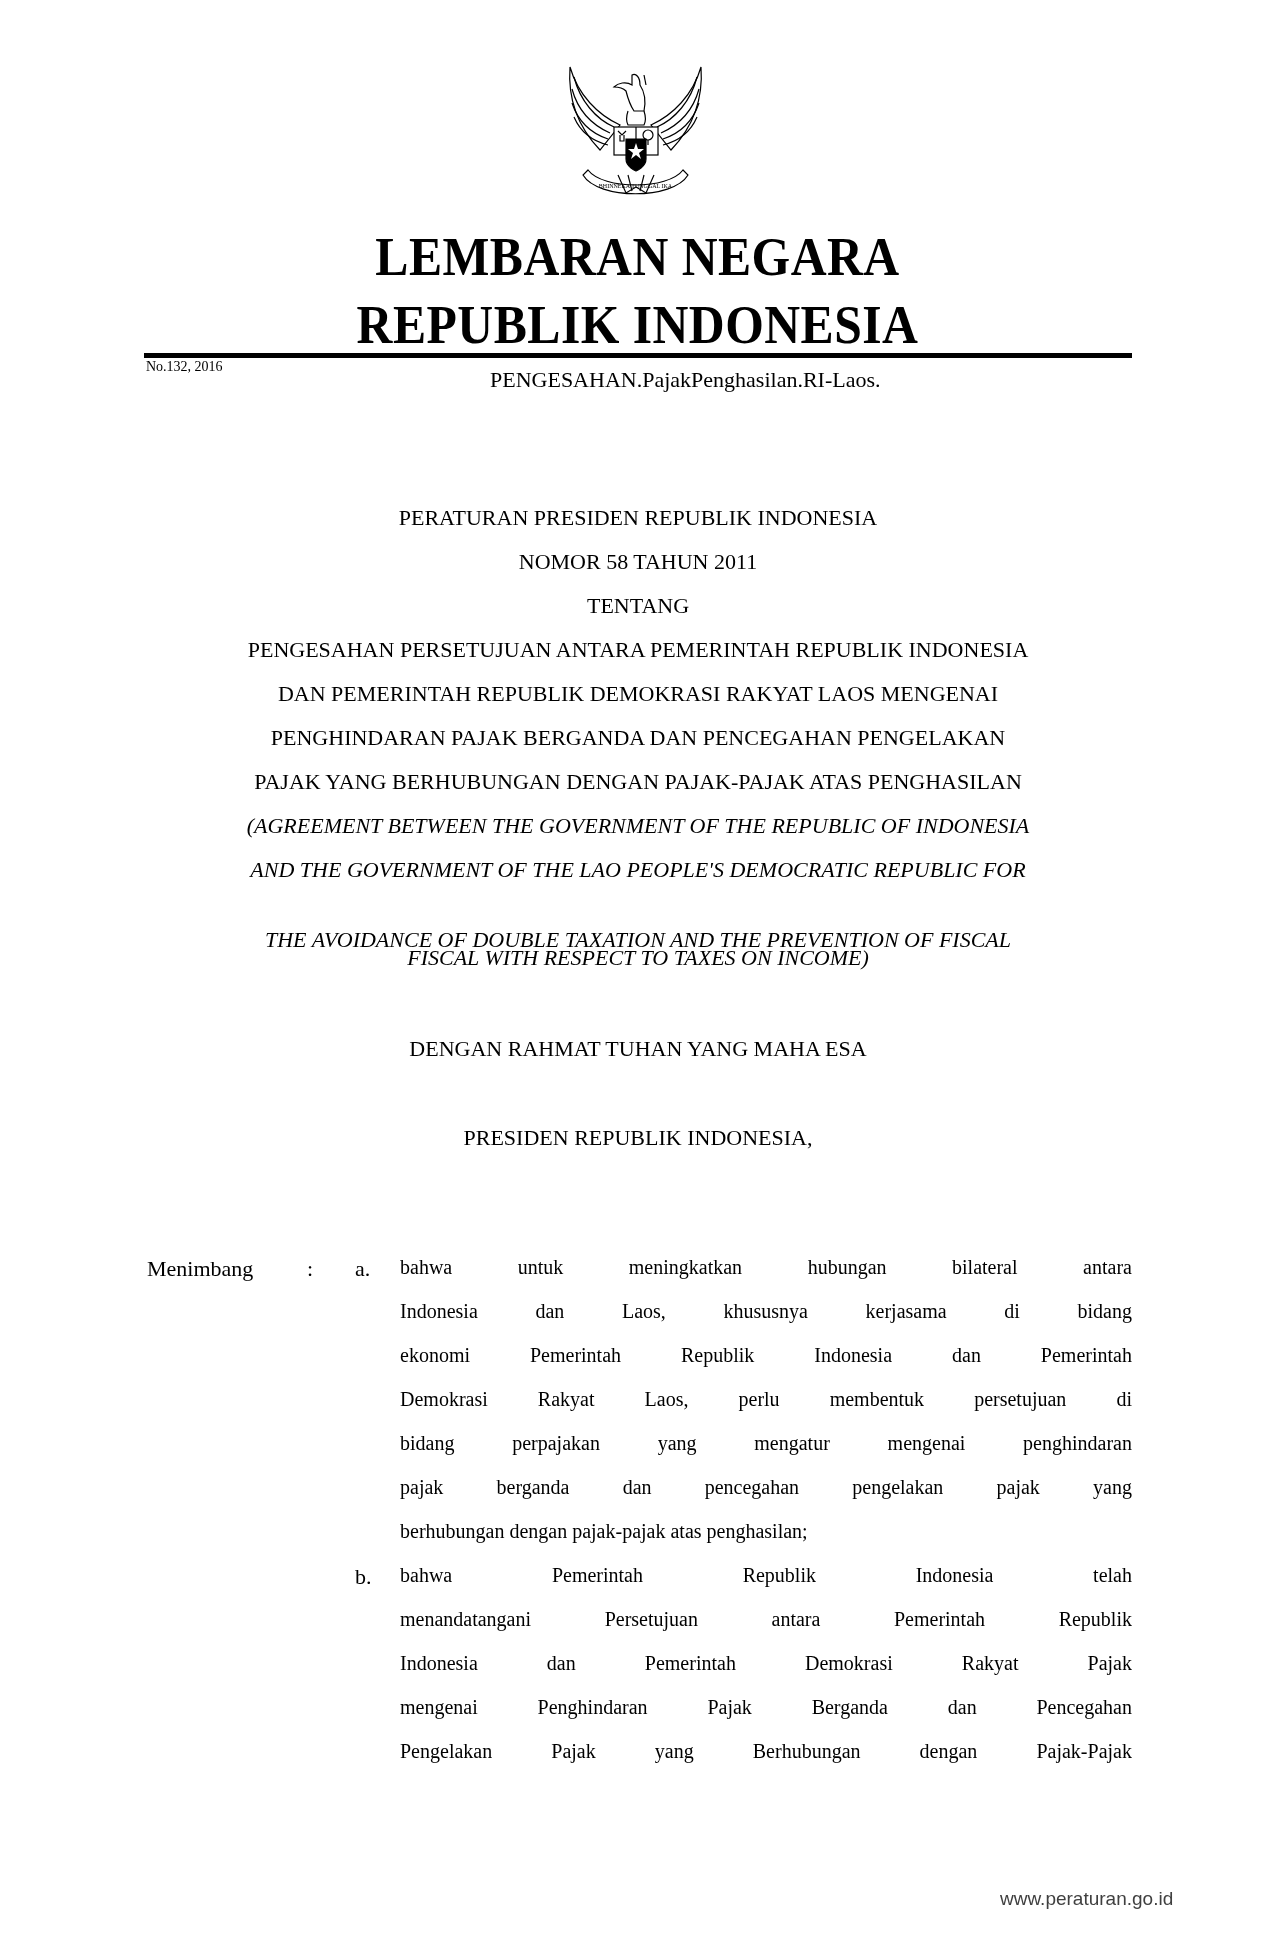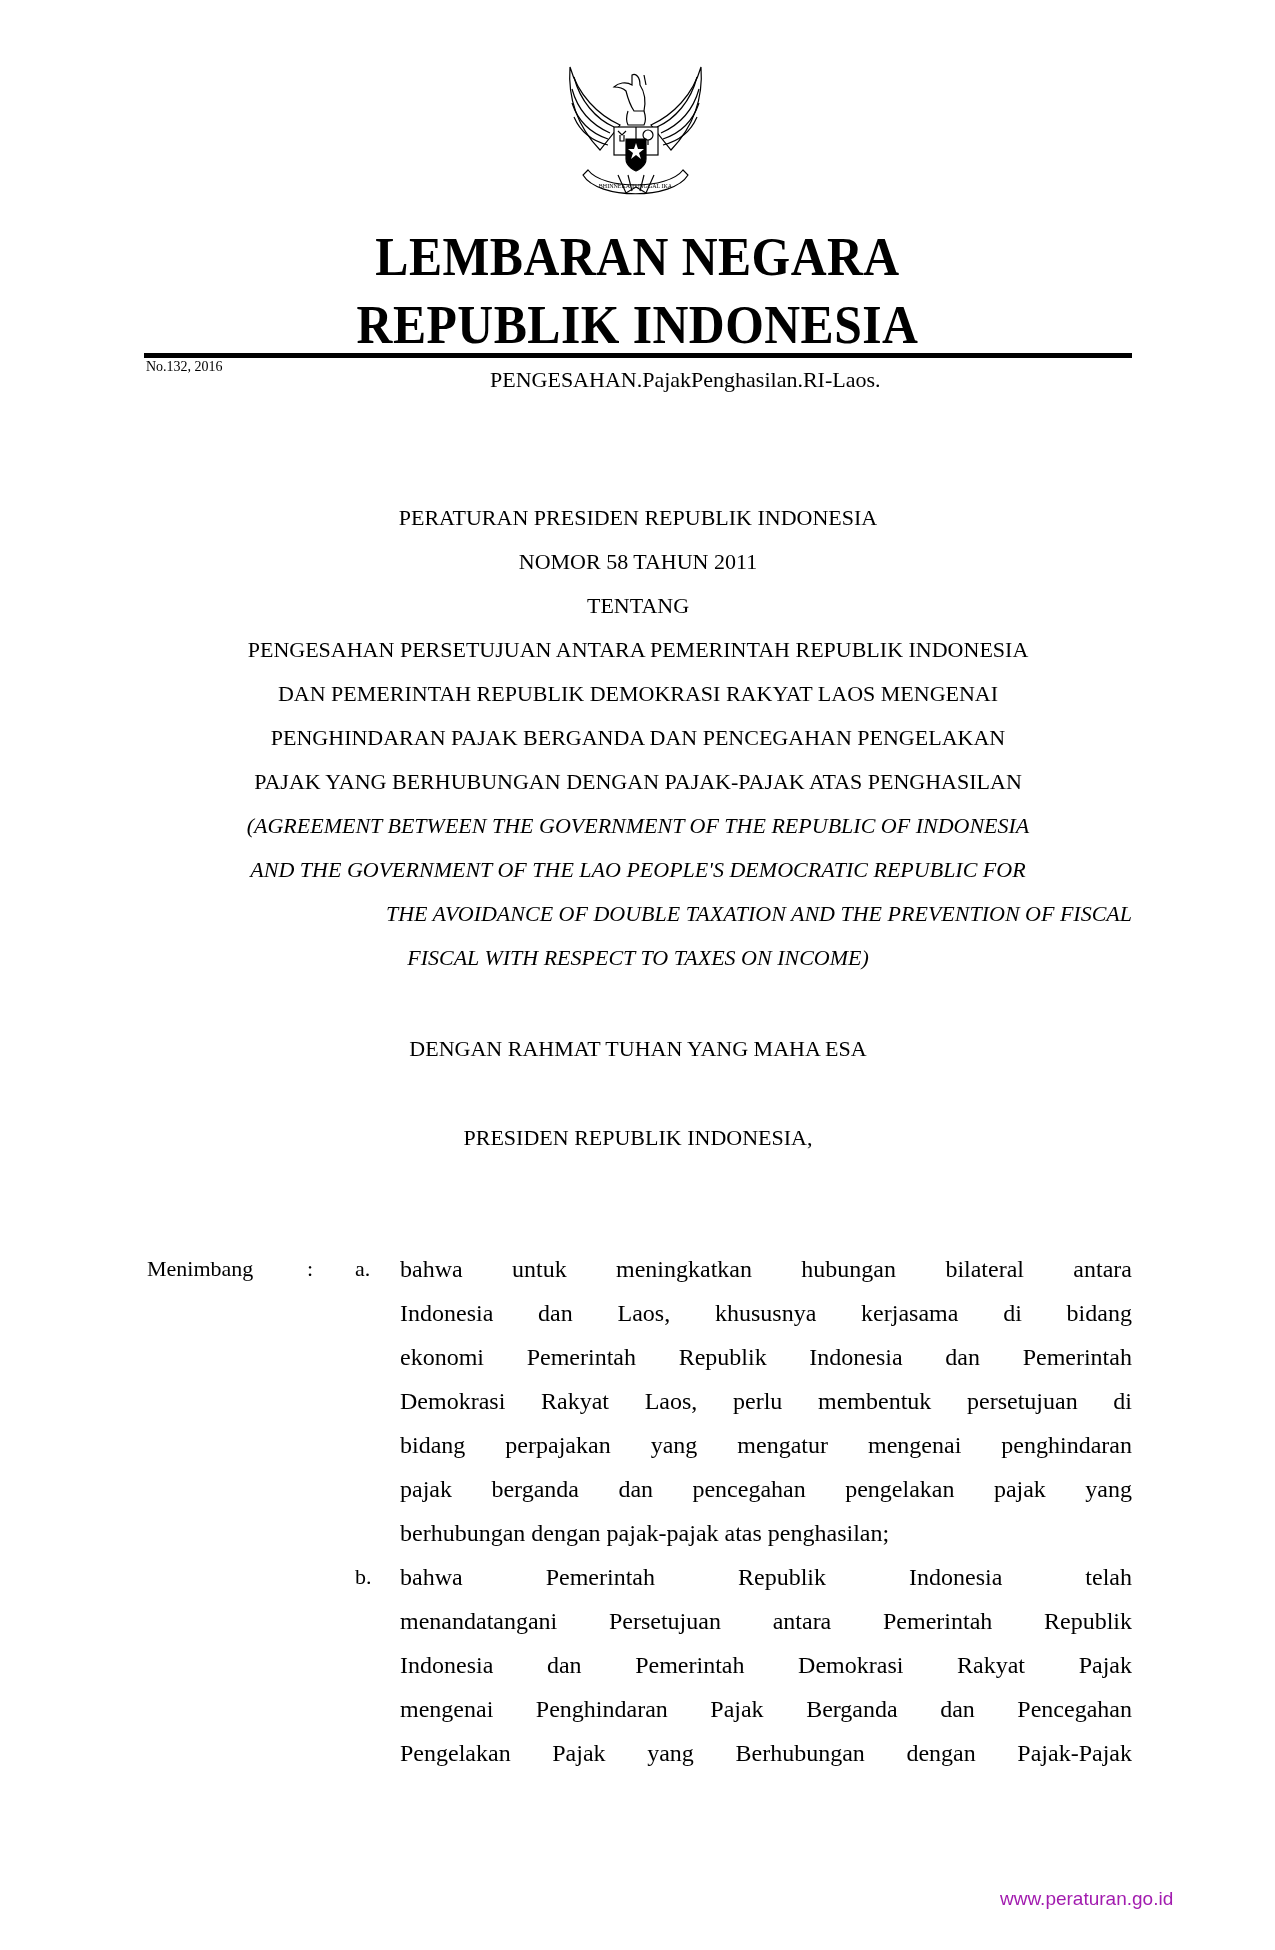--- a/index.html
+++ b/index.html
@@ -90,37 +90,37 @@
     }
     .item-letter {
       position: absolute;
       font-size: 22px;
       left: 355px;
     }
     .item-line {
       position: absolute;
       left: 400px;
       width: 732px;
-      font-size: 24px;
+      font-size: 20px;
       text-align: justify;
       text-align-last: justify;
       white-space: nowrap;
       display: flex;
       justify-content: space-between;
     }
     .item-line.last {
       justify-content: flex-start;
     }
     .watermark {
       position: absolute;
       left: 1000px;
       top: 1888px;
       font-family: "Liberation Sans", "DejaVu Sans", sans-serif;
       font-size: 19px;
-      color: #a21caf;
+      color: #404040;
     }
   </style>
 </head>
 <body>
 
 <div class="emblem">
   <svg width="175" height="160" viewBox="0 0 175 160">
     <g fill="none" stroke="#000" stroke-width="1.2">
 
       <path d="M72 70 C50 60 30 40 22 12 C20 40 28 70 52 95 Z"></path>
@@ -181,21 +181,21 @@
 <div class="title-block" style="top:0;height:1950px;text-decoration:underline;">
   <div class="tline" style="top:505px;">PERATURAN PRESIDEN REPUBLIK INDONESIA</div>
   <div class="tline" style="top:549px;">NOMOR 58 TAHUN 2011</div>
   <div class="tline" style="top:593px;">TENTANG</div>
   <div class="tline" style="top:637px;">PENGESAHAN PERSETUJUAN ANTARA PEMERINTAH REPUBLIK INDONESIA</div>
   <div class="tline" style="top:681px;">DAN PEMERINTAH REPUBLIK DEMOKRASI RAKYAT LAOS MENGENAI</div>
   <div class="tline" style="top:725px;">PENGHINDARAN PAJAK BERGANDA DAN PENCEGAHAN PENGELAKAN</div>
   <div class="tline" style="top:769px;">PAJAK YANG BERHUBUNGAN DENGAN PAJAK-PAJAK ATAS PENGHASILAN</div>
   <div class="tline italic" style="top:813px;">(AGREEMENT BETWEEN THE GOVERNMENT OF THE REPUBLIC OF INDONESIA</div>
   <div class="tline italic" style="top:857px;">AND THE GOVERNMENT OF THE LAO PEOPLE'S DEMOCRATIC REPUBLIC FOR</div>
-  <div class="tline italic" style="top:901px;text-align:right;">THE AVOIDANCE OF DOUBLE TAXATION AND THE PREVENTION OF FISCAL</div>
+  <div class="tline italic" style="top:927px;">THE AVOIDANCE OF DOUBLE TAXATION AND THE PREVENTION OF FISCAL</div>
   <div class="tline italic" style="top:945px;">FISCAL WITH RESPECT TO TAXES ON INCOME)</div>
   <div class="tline" style="top:1036px;">DENGAN RAHMAT TUHAN YANG MAHA ESA</div>
   <div class="tline" style="top:1125px;">PRESIDEN REPUBLIK INDONESIA,</div>
 </div>
 
 <div class="menimbang-label">Menimbang</div>
 <div class="colon">:</div>
 
 <div>
   <div class="item-letter" style="top:1256px;">a.</div>

